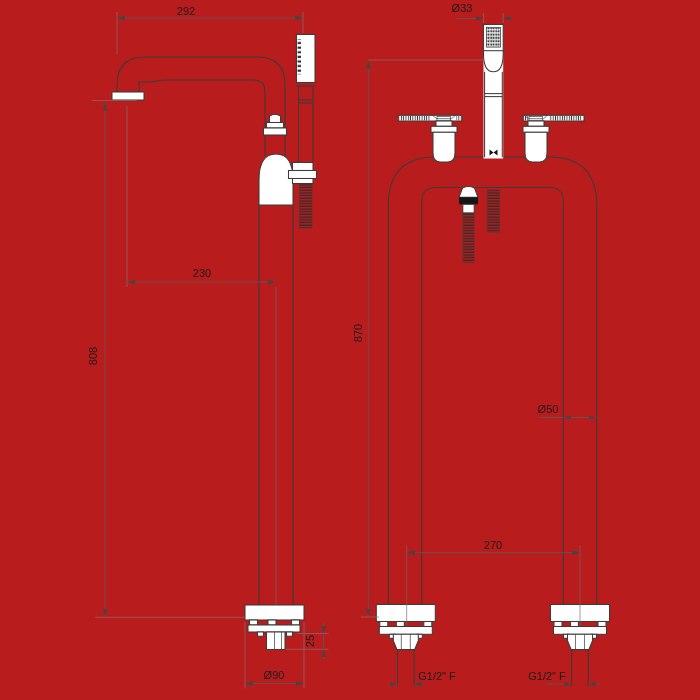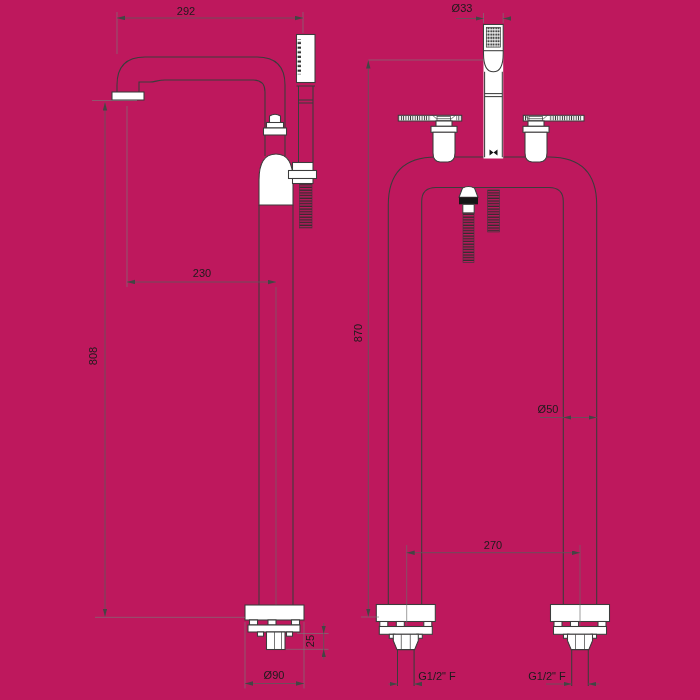--- a/index.html
+++ b/index.html
@@ -1,16 +1,16 @@
 <!DOCTYPE html>
 <html><head>
 <meta charset="utf-8">
 <style>
   html,body{margin:0;padding:0;background:#ffffff;}
-  .page{position:relative;width:700px;height:700px;background:#be185d;overflow:hidden;}
+  .page{position:relative;width:700px;height:700px;background:#b91c1c;overflow:hidden;}
   svg{display:block;}
   .o  {fill:none;stroke:#3c3c3c;stroke-width:1.05;}
   .ow {fill:#ffffff;stroke:#3c3c3c;stroke-width:1.05;}
   .os {fill:none;stroke:#3c3c3c;stroke-width:.7;}
   .blk{fill:#161616;stroke:none;}
   .dl {fill:none;stroke:#5a5a5a;stroke-width:.8;}
   .xl {fill:none;stroke:#787878;stroke-width:.65;}
   .cl {fill:none;stroke:#6a6a6a;stroke-width:.65;}
   text{font-family:"Liberation Sans",sans-serif;font-size:11px;fill:#1c1c1c;}
 </style>

